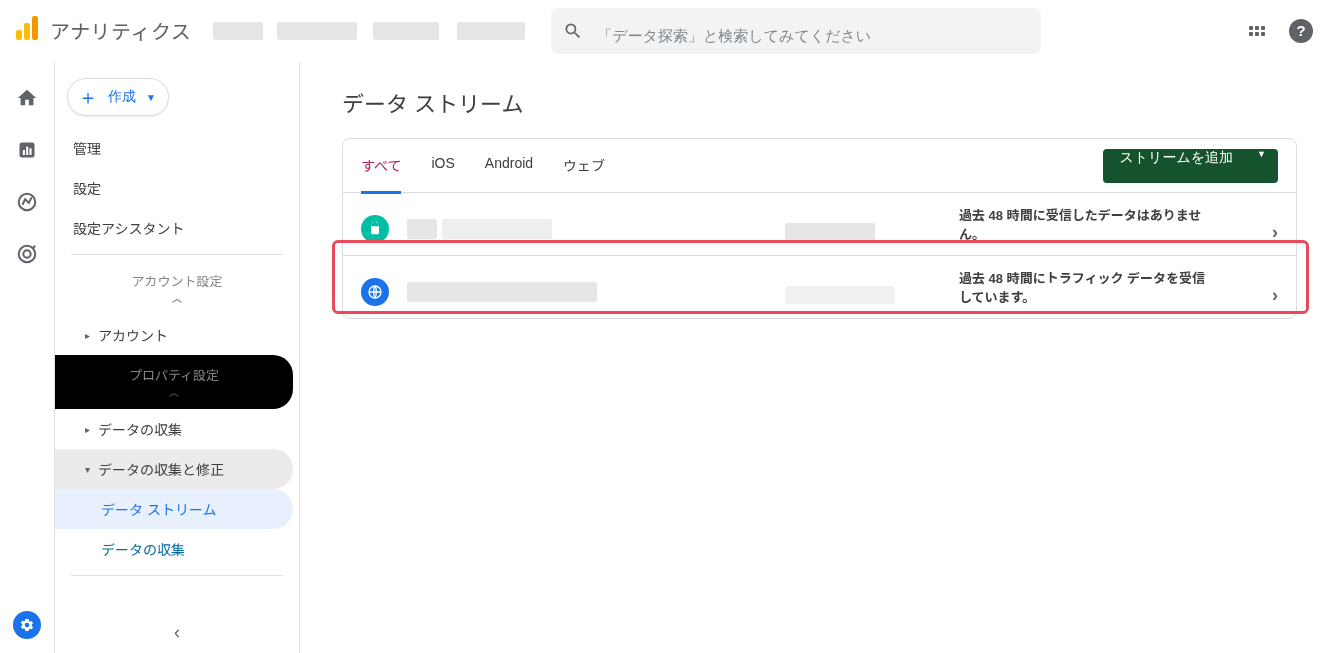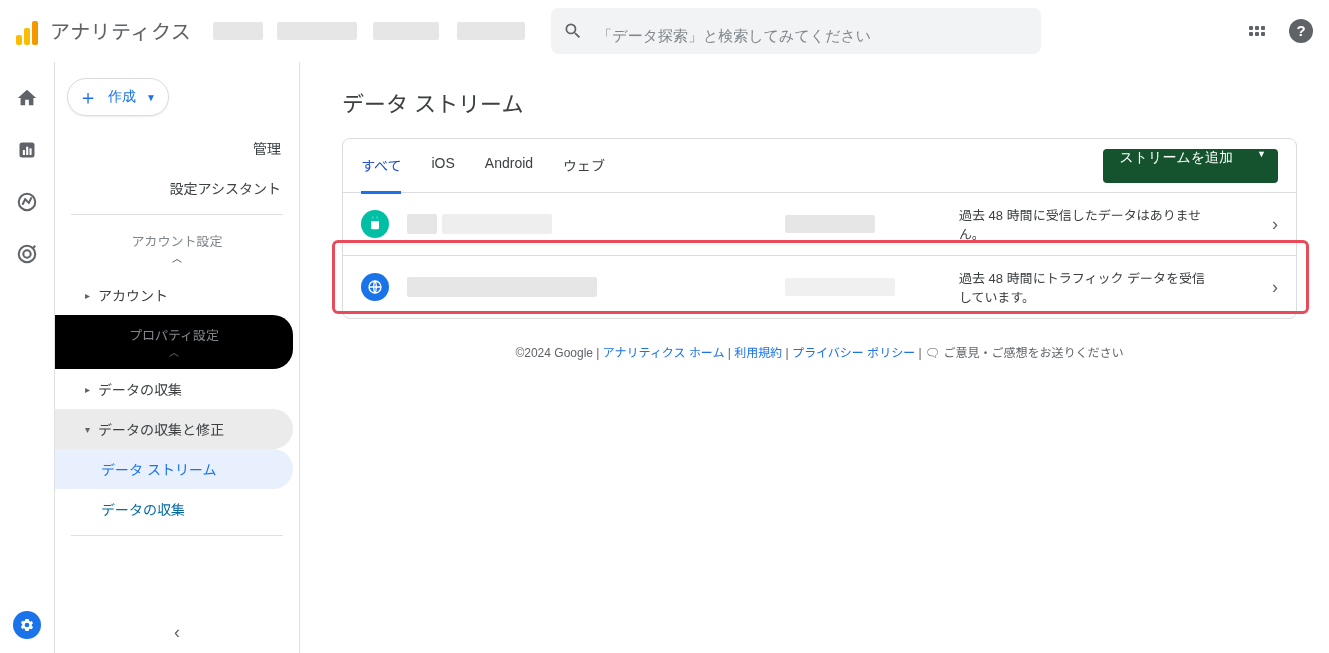--- a/index.html
+++ b/index.html
@@ -1,20 +1,20 @@
 <!DOCTYPE html>
 <html><head>
 <meta charset="utf-8">
 <style>
   * { box-sizing: border-box; margin: 0; padding: 0; }
   body { font-family: "Helvetica Neue", Arial, "Noto Sans JP", sans-serif; background:#fff; color:#3c4043; width:1329px; height:653px; overflow:hidden;}
   
   
   .hdr { height:62px; display:flex; align-items:center; padding:0 16px; gap:16px; border-bottom:1px solid transparent; }
-  .logo { display:flex; align-items:flex-end; gap:12px;}
+  .logo { display:flex; align-items:flex-start; gap:12px;}
   .logo-icon { display:flex; align-items:flex-end; gap:2px; height:24px;}
   .logo-icon span{display:inline-block;width:6px;border-radius:2px;}
   .logo-icon .b1{height:10px;background:#fbbc04;}
   .logo-icon .b2{height:17px;background:#fbbc04;}
   .logo-icon .b3{height:24px;background:#f29900;}
   .logo-text{font-size:20px;color:#5f6368;letter-spacing:0.5px;}
   .hdr-crumb{height:38px;width:328px;position:relative;overflow:hidden;border-radius:4px;}
   .blur{position:absolute;inset:0;}
   .blur span{position:absolute;background:#e6e6e6;border-radius:2px;}
   .search{flex:0 0 490px;height:46px;background:#f1f3f4;border-radius:8px;display:flex;align-items:center;padding:0 12px;gap:14px;color:#5f6368;}
@@ -27,41 +27,41 @@
   
   
   .wrap{display:flex;height:calc(653px - 62px);}
   .rail{width:55px;border-right:1px solid #e0e0e0;display:flex;flex-direction:column;align-items:center;padding-top:24px;gap:28px;position:relative;}
   .rail-ic{width:24px;height:24px;color:#5f6368;display:flex;align-items:center;justify-content:center;}
   .gear-fab{position:absolute;bottom:14px;width:28px;height:28px;border-radius:50%;background:#1a73e8;display:flex;align-items:center;justify-content:center;color:#fff;}
   
   .side{width:245px;padding:12px 0 0 0;position:relative;border-right:1px solid #e0e0e0;}
   .create-btn{margin:4px 0 12px 12px;height:38px;padding:0 12px 0 10px;border:1px solid #dadce0;border-radius:20px;background:#fff;box-shadow:0 1px 2px rgba(0,0,0,0.08);display:inline-flex;align-items:center;gap:10px;color:#1a73e8;font-size:14px;cursor:pointer;}
   .plus{font-size:20px;font-weight:400;line-height:1;}
-  .side-link{display:block;padding:10px 18px;font-size:14px;color:#3c4043;cursor:pointer;text-align:right;}
+  .side-link{display:block;padding:10px 18px;font-size:14px;color:#3c4043;cursor:pointer;}
   .side-sec{padding:10px 18px;font-size:13px;color:#80868b;display:flex;align-items:center;justify-content:space-between;cursor:pointer;flex-direction:column;}
   .side-sub{padding:10px 18px 10px 30px;font-size:14px;color:#3c4043;display:flex;align-items:center;gap:8px;cursor:pointer;}
   .caret{font-size:10px;color:#5f6368;}
   .side-sub.selected,.side-sub.expanded{background:#ebebeb;border-radius:0 20px 20px 0;margin-right:6px;}
   .sub-sub{padding:10px 18px 10px 46px;font-size:14px;color:#0369a1;cursor:pointer;}
   .sub-sub.active{background:#e8f0fe;color:#1a73e8;border-radius:0 20px 20px 0;margin-right:6px;}
   .side hr{border:none;border-top:1px solid #e0e0e0;margin:6px 16px 6px 16px;}
   .side-collapse{position:absolute;bottom:10px;left:0;right:0;text-align:center;color:#5f6368;font-size:18px;cursor:pointer;}
   
   .main{flex:1;padding:24px 32px 0 42px;overflow:auto;}
   .page-title{font-size:22px;color:#3c4043;margin-bottom:20px;}
   
   .card{border:1px solid #dadce0;border-radius:8px;overflow:hidden;}
   .card-hd{display:flex;align-items:center;height:54px;padding:0 18px;border-bottom:1px solid #dadce0;justify-content:space-between;}
   .tabs{display:flex;gap:30px;font-size:14px;color:#3c4043;}
   .tab{padding:16px 0;cursor:pointer;}
-  .tab.active{color:#1d4ed8;border-bottom:3px solid #1a73e8;margin-bottom:-1px;}
+  .tab.active{color:#be185d;border-bottom:3px solid #1a73e8;margin-bottom:-1px;}
   .add-btn{background:#14532d;color:#fff;border:none;border-radius:4px;height:34px;padding:0 12px 0 16px;font-size:14px;display:flex;gap:24px;cursor:pointer;}
   
-  .row{display:flex;align-items:center;padding:12px 18px;border-bottom:1px solid #dadce0;gap:18px;position:relative;}
+  .row{display:flex;align-items:flex-end;padding:12px 18px;border-bottom:1px solid #dadce0;gap:18px;position:relative;font-weight:bold;}
   .row:last-child{border-bottom:none;}
   .row-ic{width:28px;height:28px;border-radius:50%;display:flex;align-items:center;justify-content:center;flex-shrink:0;}
   .row-ic.android{background:#00bfa5;}
   .row-ic.web{background:#1a73e8;}
   .row-name{width:360px;height:28px;position:relative;}
   .row-id{width:120px;height:22px;position:relative;}
   .row-status{flex:1;font-size:13px;color:#3c4043;padding-left:36px;padding-right:36px;}
   .row-arrow{color:#5f6368;font-size:18px;margin-left:auto;}
   
   .highlight-box{position:absolute;border:3px solid #e94b5a;border-radius:6px;pointer-events:none;}
@@ -146,20 +146,21 @@
       </div>
   </div>
 
   <div class="side">
     <button class="create-btn">
       <span class="plus">＋</span>
       <span>作成</span>
       <span style="font-size:10px;">▼</span>
     </button>
     <div class="side-link">管理</div>
+    <div class="side-link">設定</div>
     <div class="side-link">設定アシスタント</div>
     <hr>
     <div class="side-sec">
       <span>アカウント設定</span>
       <span class="caret">︿</span>
     </div>
     <div class="side-sub">
       <span class="caret">▸</span>
       <span>アカウント</span>
     </div>
@@ -238,22 +239,14 @@
               </div>
             </div>
           <div class="row-status">過去 48 時間にトラフィック データを受信しています。</div>
           <div class="row-arrow">›</div>
         </div>
       </div>
 
       <div class="highlight-box" style="left:-10px;top:102px;right:-12px;height:74px;"></div>
     </div>
 
-    <div class="footer">
-      <span>©2024 Google</span> |
-      <a href="#">アナリティクス ホーム</a> |
-      <a href="#">利用規約</a> |
-      <a href="#">プライバシー ポリシー</a> |
-      <span>🗨</span>
-      <span style="color:#5f6368;">ご意見・ご感想をお送りください</span>
-    </div>
   </div>
 </div>
 
 </body></html>

